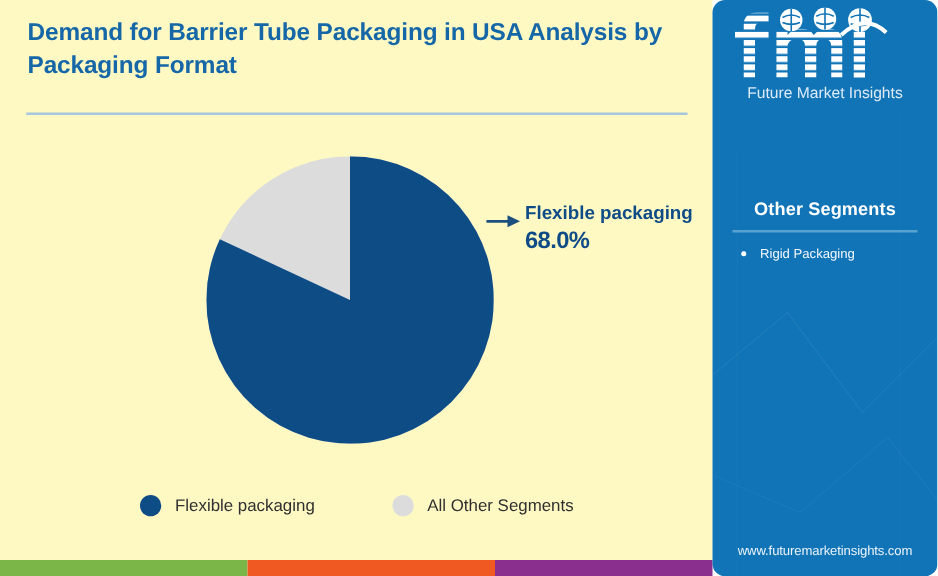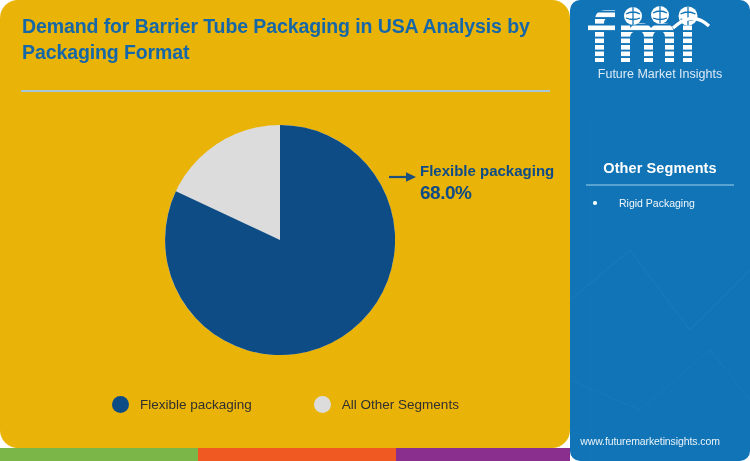--- a/index.html
+++ b/index.html
@@ -22,22 +22,21 @@
     height: 461px;
     background: #ffffff;
   }
 
   
   .left-area {
     position: absolute;
     left: 0; top: 0;
     width: 570px;
     height: 448px;
-    background: #eab308;
-    border-radius: 18px;
+    background: #fef9c3;
   }
 
   .title {
     position: absolute;
     left: 22px;
     top: 14px;
     width: 528px;
     color: #1667a8;
     font-size: 19.5px;
     font-weight: bold;
@@ -180,38 +179,38 @@
     height: 2px;
     background: #57a4d2;
   }
   .segments-list {
     margin: 9px 0 0 0;
     padding: 0;
     list-style: none;
   }
   .segments-list li {
     position: relative;
-    padding-left: 49px;
+    padding-left: 38px;
     color: #f2f7fb;
     font-size: 10.5px;
     line-height: 1.6;
   }
   .seg-bullet {
     position: absolute;
     left: 23px;
     top: 6px;
     width: 3.5px;
     height: 3.5px;
     border-radius: 50%;
     background: #ffffff;
   }
 
   .site-url {
     position: absolute;
-    left: 0;
+    left: 10px;
     bottom: 14px;
     width: 160px;
     text-align: center;
     color: #eaf3fa;
     font-size: 10.5px;
     letter-spacing: -0.1px;
   }
 </style>
 </head>
 <body>

